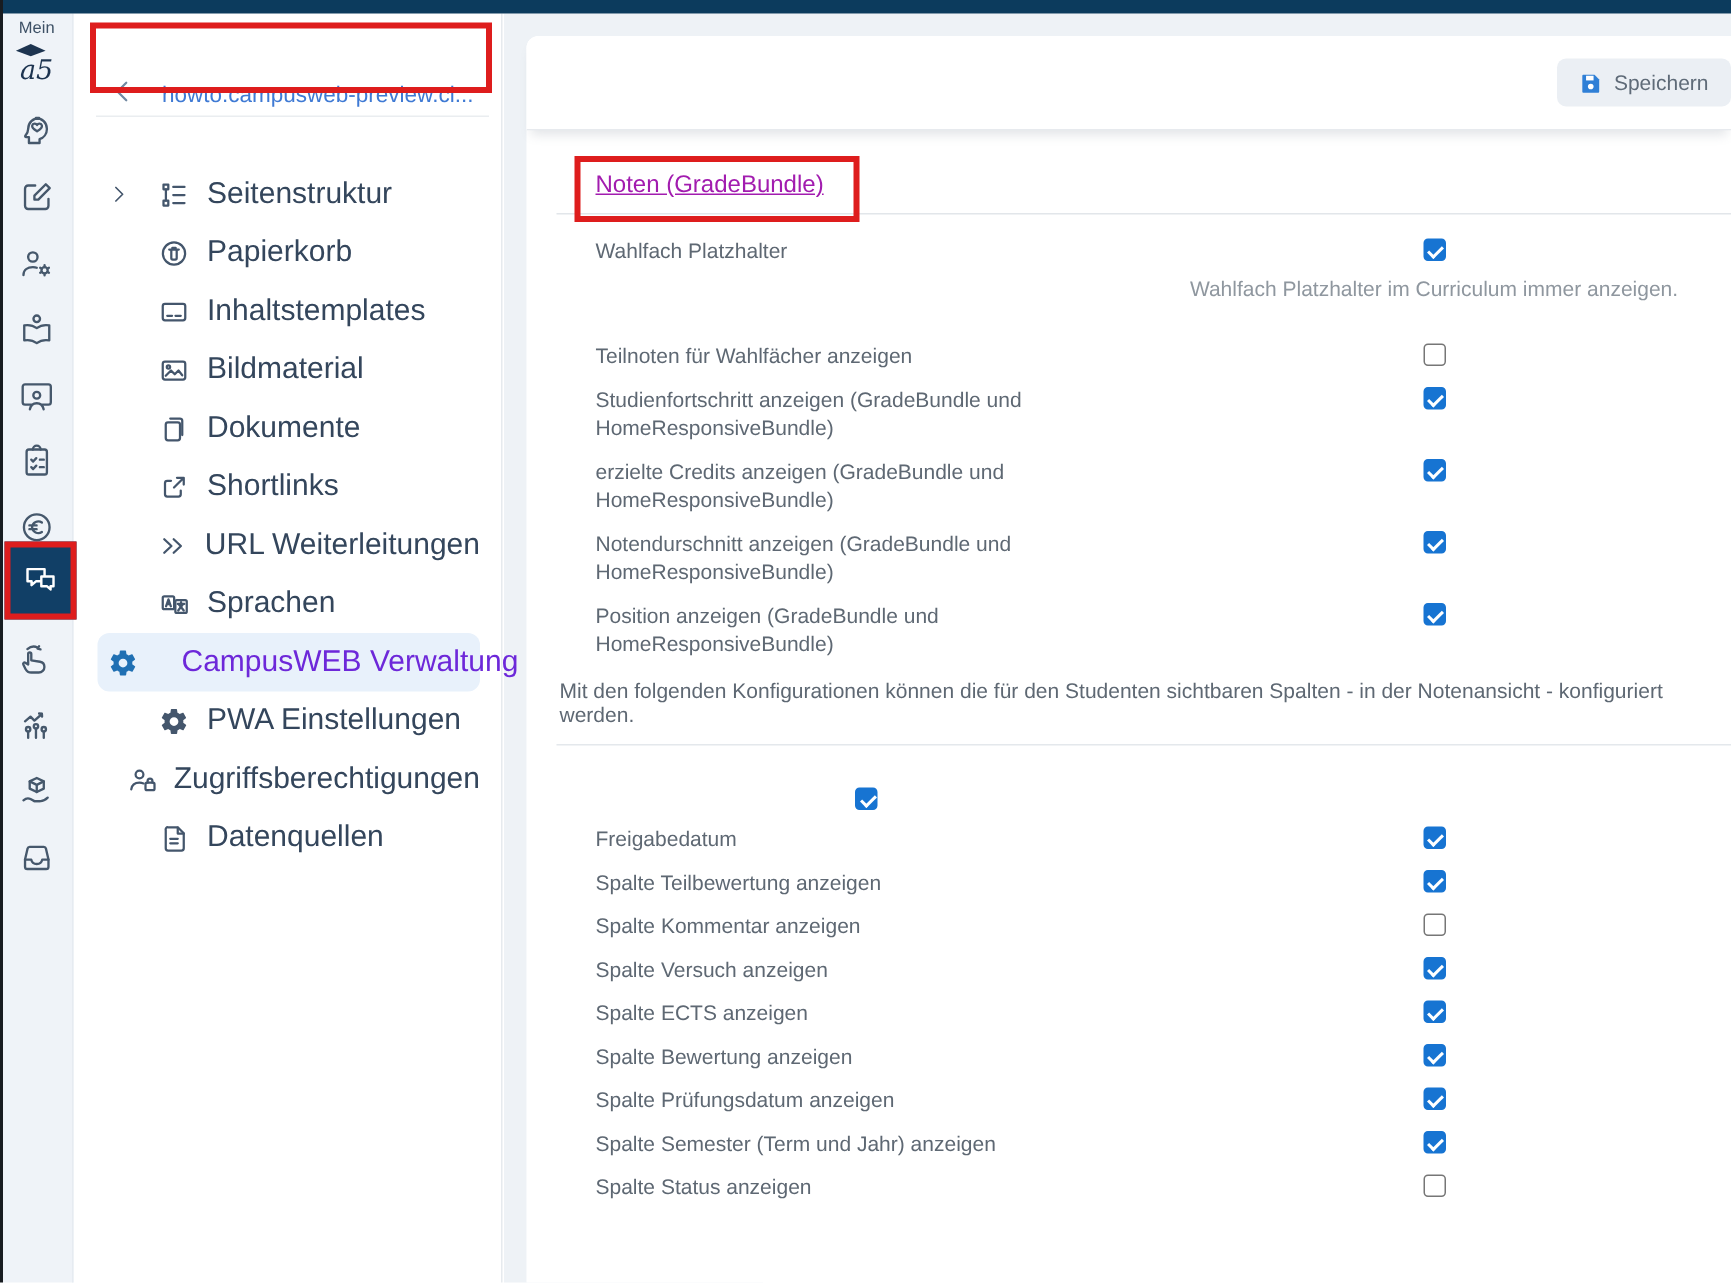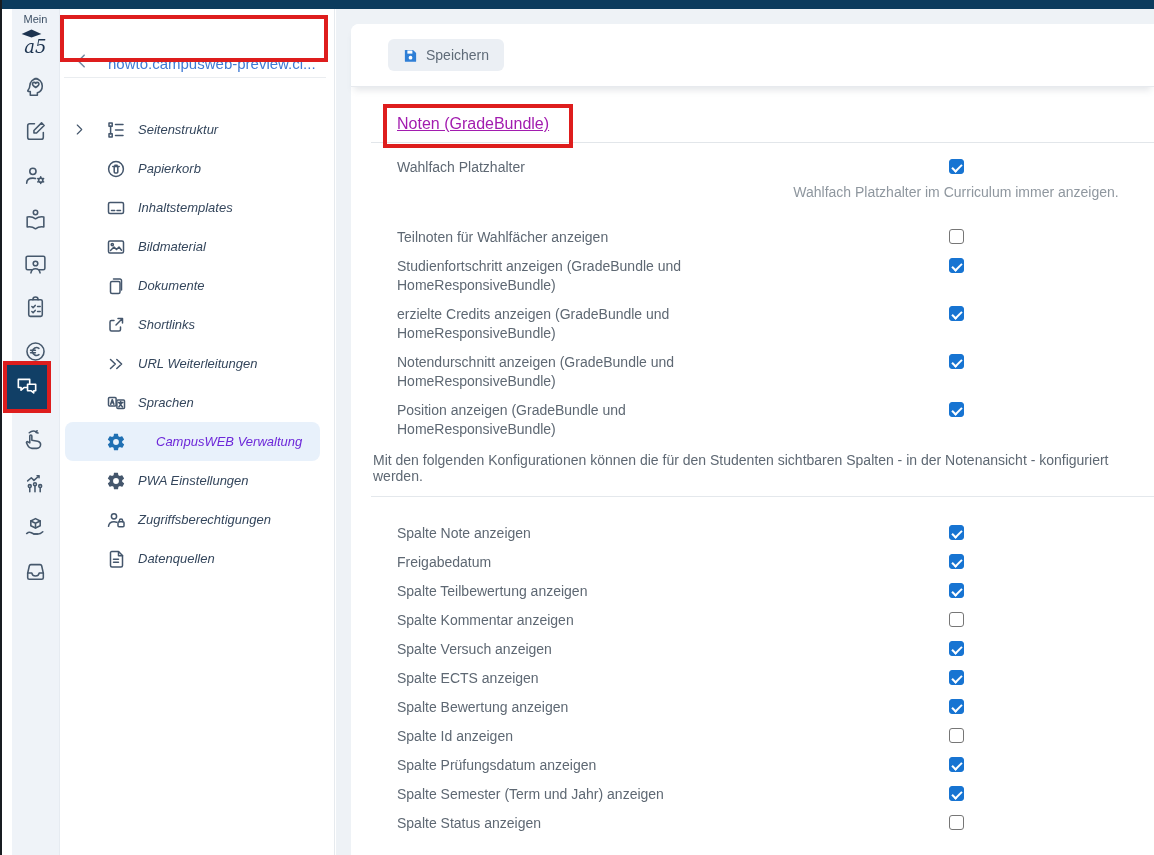--- a/index.html
+++ b/index.html
@@ -8,21 +8,21 @@
     position: relative;
     font-family: "Liberation Sans", sans-serif;
     background: #ffffff;
     overflow: hidden;
   }
   
   .topbar { position:absolute; left:0; top:0; width:1154px; height:9px; background:#0c3b5d; z-index:30; }
   .win-edge { position:absolute; left:0; top:0; width:2px; height:855px; background:#181c21; z-index:60; }
 
   
-  .rail { position:absolute; left:12px; top:9px; bottom:0; width:48px; background:#eff3f8; border-right:1px solid #e6ebf1; z-index:5; }
+  .rail { position:absolute; left:1px; top:9px; bottom:0; width:48px; background:#eff3f8; border-right:1px solid #e6ebf1; z-index:5; }
   .rail .mein { margin-top:4px; text-align:center; font-size:11px; color:#3e5166; }
   .rail .logo { display:flex; justify-content:center; margin-top:0px; height:40px; }
   .rail .slot { height:44px; display:flex; align-items:center; justify-content:center; }
   .rail svg { stroke:#46586c; fill:none; stroke-width:1.5; stroke-linecap:round; stroke-linejoin:round; }
 
   
   .chat-box { position:absolute; left:3px; top:361px; width:40px; height:44px; background:#113f66;
     border:4px solid #de1d1d; box-sizing:content-box; display:flex; align-items:center; justify-content:center; z-index:40; }
   .chat-box svg { stroke:#ffffff; fill:none; stroke-width:1.5; stroke-linecap:round; stroke-linejoin:round; }
 
@@ -30,30 +30,30 @@
   .sidebar { position:absolute; left:48px; top:9px; bottom:0; width:287px; background:#ffffff; border-right:1px solid #e6eaee; z-index:4; }
   .back-row { display:flex; align-items:center; gap:13px; padding:42px 0 0 27px; }
   .back-row .url { font-size:15px; color:#3f7ad4; white-space:nowrap; overflow:hidden; }
   .side-divider { position:absolute; left:16px; right:8px; top:68px; border-top:1px solid #eaedf0; }
   .nav { position:absolute; top:101px; left:0; right:0; }
   .nav-item { height:39px; margin:0 14px 0 17px; padding-left:7px; display:flex; align-items:center; border-radius:8px; color:#44566c; cursor:pointer; }
   .nav-item .expander { width:33px; display:flex; align-items:center; }
   .nav-item .nav-ic { width:22px; display:flex; justify-content:center; margin-right:11px; }
   .nav-item svg { stroke:currentColor; fill:none; stroke-width:1.5; stroke-linecap:round; stroke-linejoin:round; }
   .nav-item svg.fillic { fill:currentColor; stroke:none; }
-  .nav-label { font-size:13px; color:#34465c; white-space:nowrap;font-style:italic; }
+  .nav-label { font-size:20px; color:#34465c; white-space:nowrap; }
   .nav-item.selected { background:#e8f1fb; color:#2070b3; }
   .nav-item.selected .nav-label { color:#6d28d9;margin-left:18px; }
 
   
   .main { position:absolute; left:336px; top:9px; right:0; bottom:0; background:#eef2f6; }
   .card { position:absolute; left:15px; top:15px; right:0; bottom:0; background:#ffffff; border-radius:8px 0 0 0; }
   .card-header { height:63px; display:flex; align-items:center; padding-left:37px; background:#fff;
     border-bottom:1px solid #e7eaee; border-radius:8px 0 0 0; position:relative; z-index:2;
-    box-shadow:0 6px 7px -3px rgba(100,110,125,.18); }
+    box-shadow:0 6px 7px -3px rgba(100,110,125,.18);justify-content:flex-end; }
   .save-btn { display:inline-flex; align-items:center; gap:8px; background:#ebeff4; border:none; border-radius:6px;
     padding:8px 15px; font-size:14px; color:#5f6b78; font-family:inherit; cursor:pointer; }
   .card-body { padding:16px 0 0 46px; position:relative; }
   .section-rule { height:40px; border-bottom:1px solid #e2e6ea; margin-left:-26px; padding-left:26px; }
   .section-title { display:inline-block; margin-top:12px; font-size:16px; color:#a21caf; text-decoration:underline; cursor:pointer; }
 
   .frow { display:grid; grid-template-columns:361px 1fr; padding:5px 0; font-size:14px; line-height:19px; color:#5e6873; }
   .flabel { padding-right:42px; }
   .fctrl { display:flex; flex-direction:column; align-items:center; }
   .fhelp { margin-top:9px; color:#8f979f; white-space:nowrap; }
@@ -384,21 +384,20 @@
 
     </div>
   </div>
 </div>
 
       <div class="info-text">Mit den folgenden Konfigurationen können die für den Studenten sichtbaren Spalten - in der Notenansicht - konfiguriert werden.</div>
       <div class="big-rule"></div>
 
       <div class="col-rows" id="col-rows">
   <div class="frow">
-    <div class="flabel">Spalte Note anzeigen</div>
     <div class="fctrl">
       <span class="cb checked"></span>
 
     </div>
   </div>
 
   <div class="frow">
     <div class="flabel">Freigabedatum</div>
     <div class="fctrl">
       <span class="cb checked"></span>
@@ -439,27 +438,20 @@
   </div>
 
   <div class="frow">
     <div class="flabel">Spalte Bewertung anzeigen</div>
     <div class="fctrl">
       <span class="cb checked"></span>
 
     </div>
   </div>
 
-  <div class="frow">
-    <div class="flabel">Spalte Id anzeigen</div>
-    <div class="fctrl">
-      <span class="cb"></span>
-
-    </div>
-  </div>
 
   <div class="frow">
     <div class="flabel">Spalte Prüfungsdatum anzeigen</div>
     <div class="fctrl">
       <span class="cb checked"></span>
 
     </div>
   </div>
 
 

